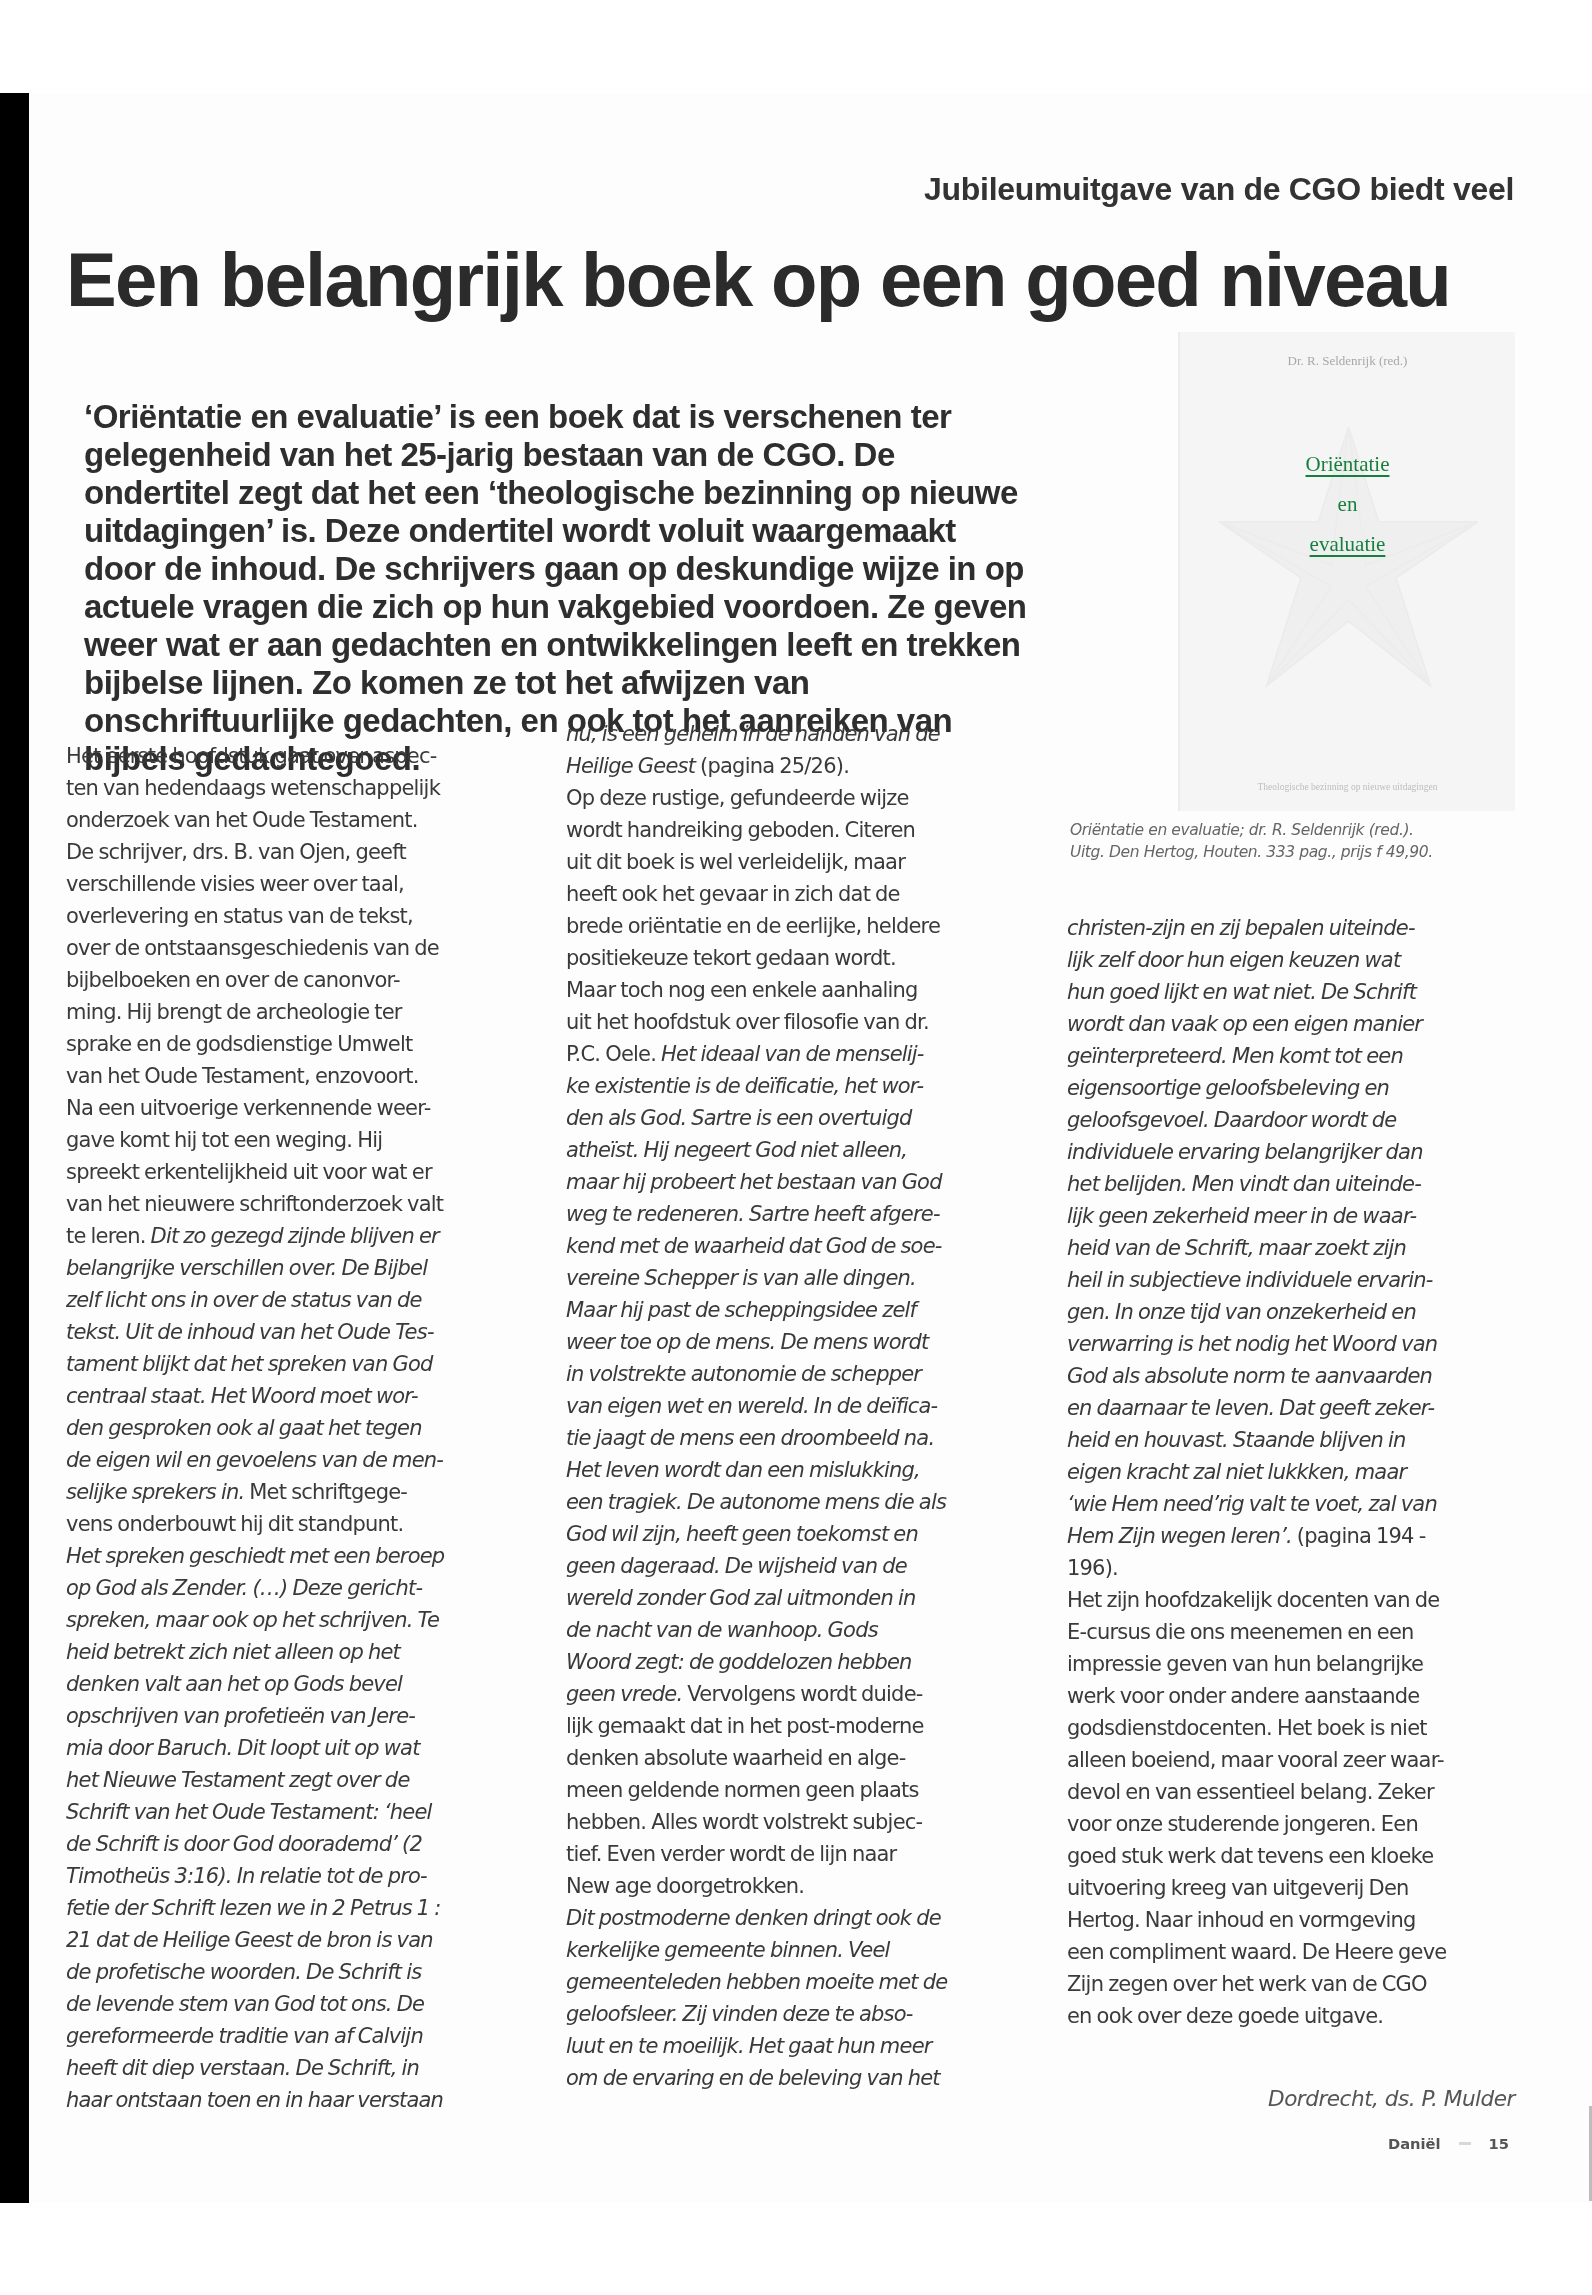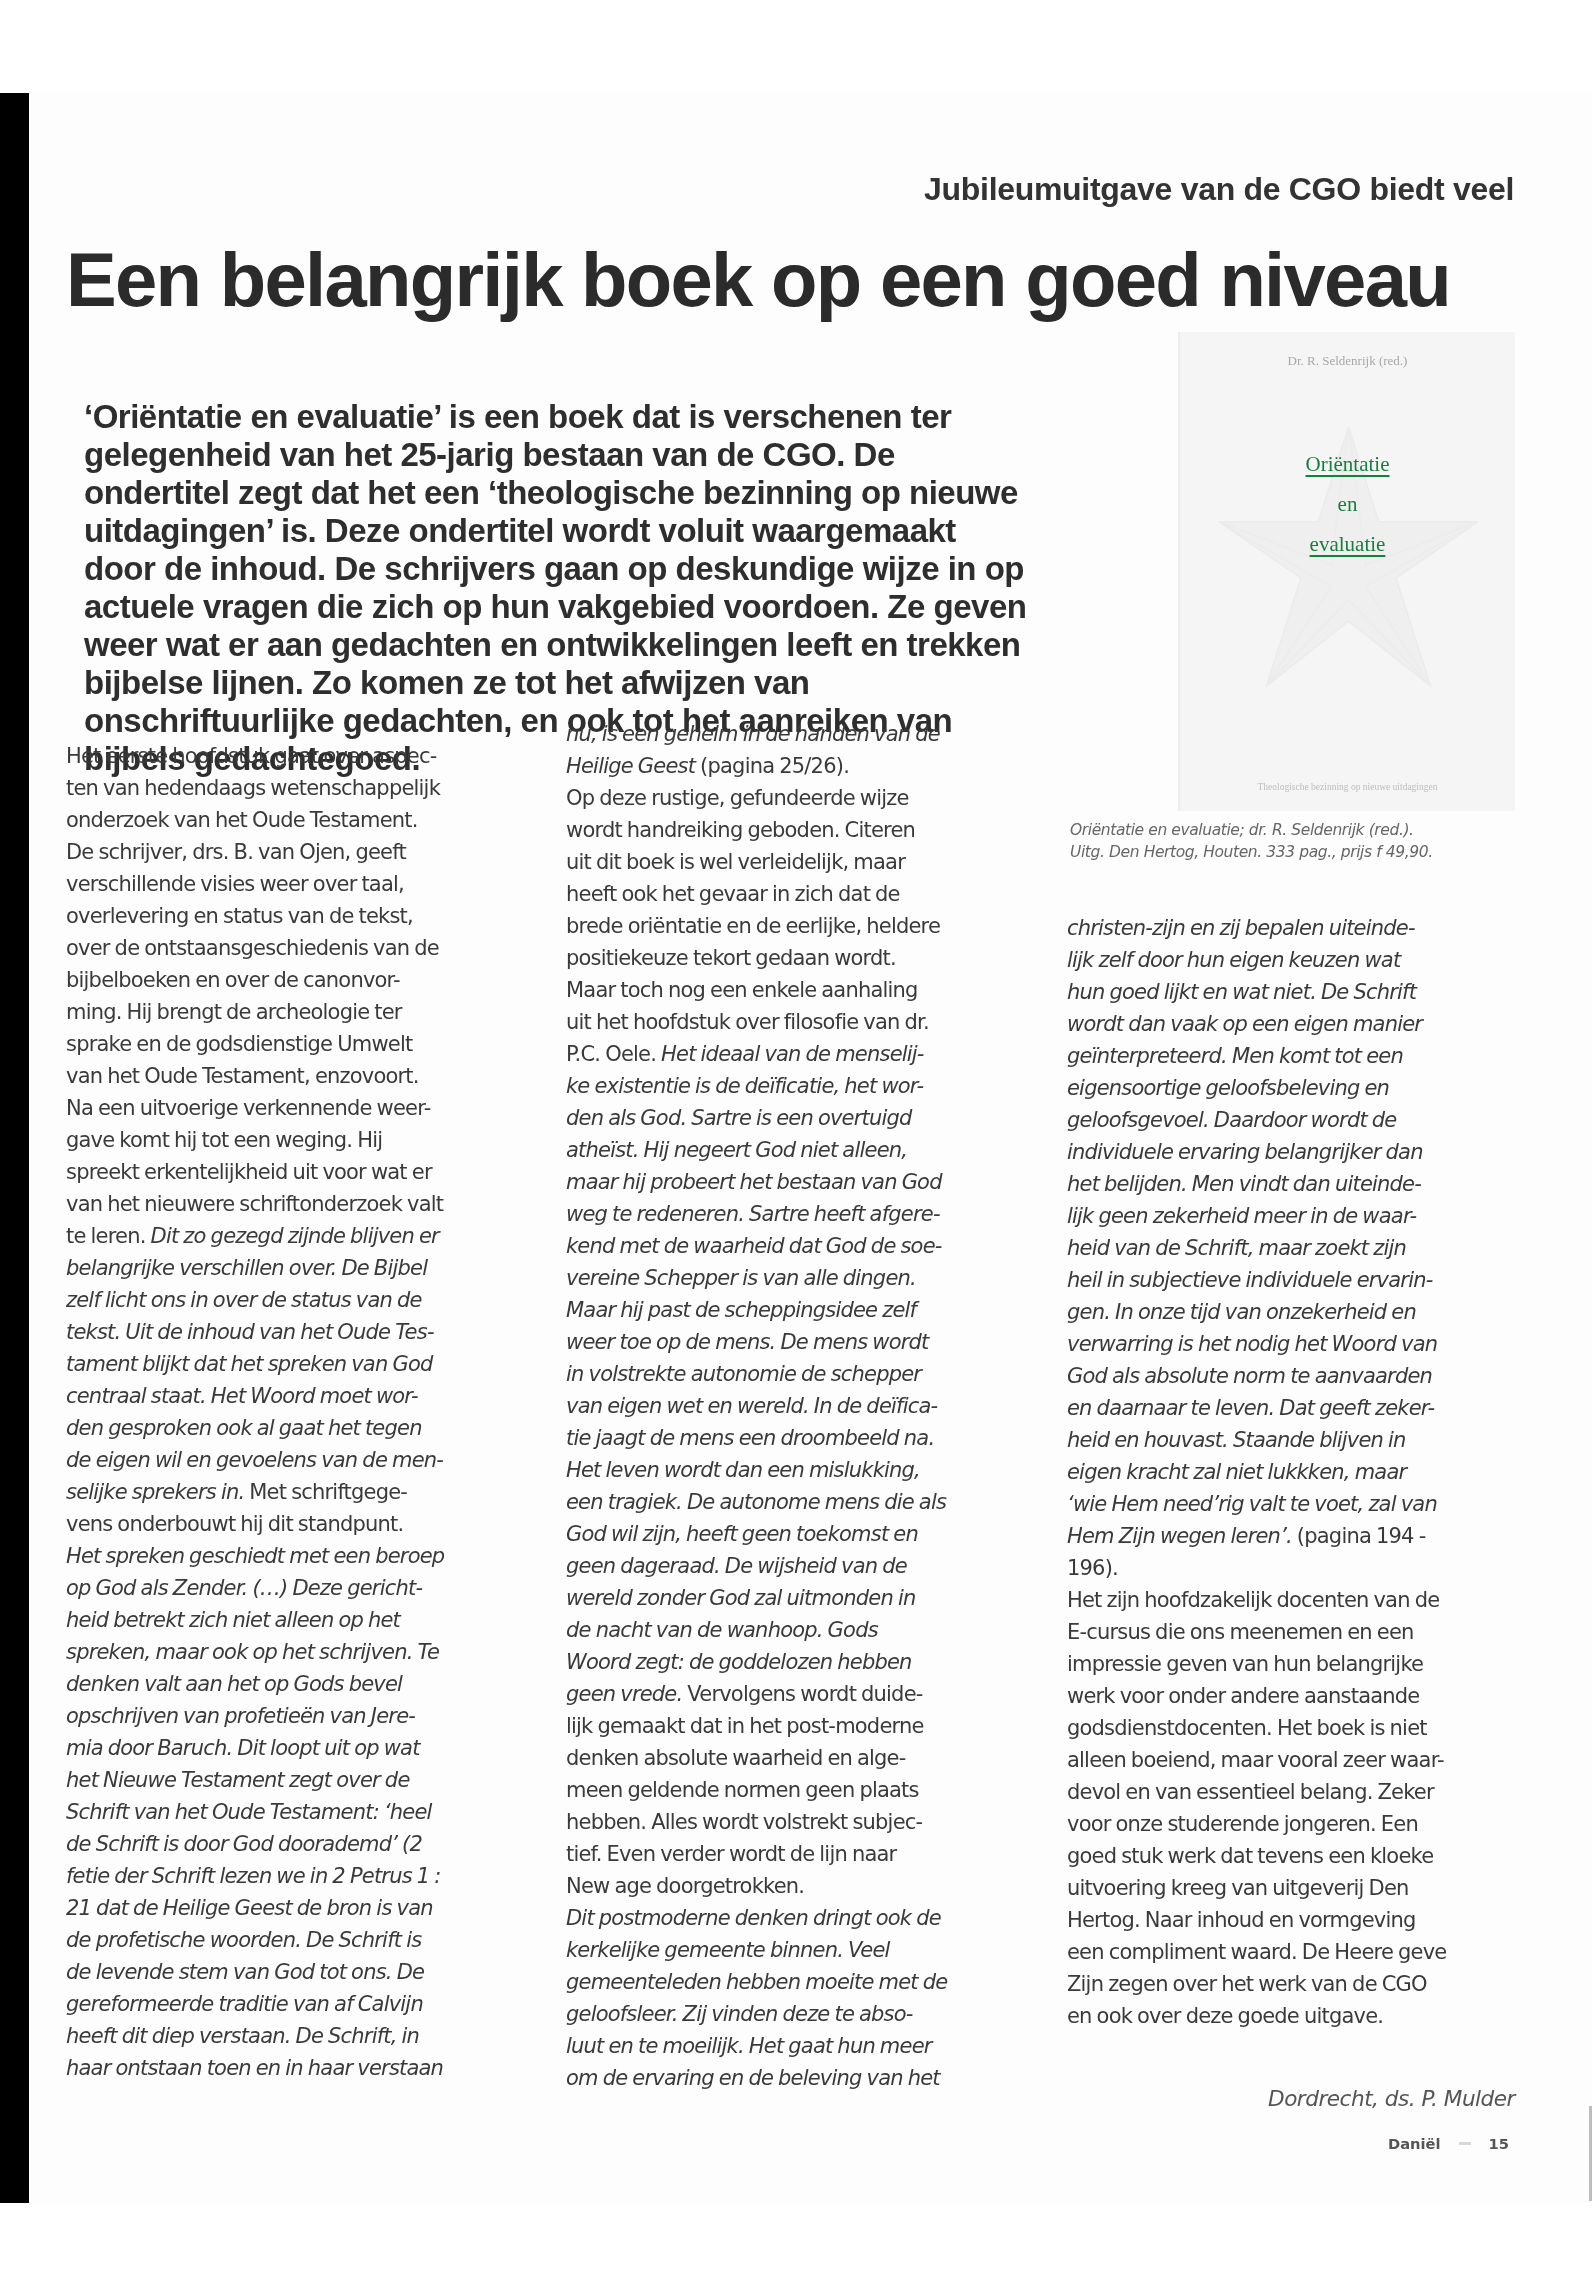--- a/index.html
+++ b/index.html
@@ -104,28 +104,29 @@
     <span class="line"><span class="it">zelf licht ons in over de status van de</span></span>
     <span class="line"><span class="it">tekst. Uit de inhoud van het Oude Tes-</span></span>
     <span class="line"><span class="it">tament blijkt dat het spreken van God</span></span>
     <span class="line"><span class="it">centraal staat. Het Woord moet wor-</span></span>
     <span class="line"><span class="it">den gesproken ook al gaat het tegen</span></span>
     <span class="line"><span class="it">de eigen wil en gevoelens van de men-</span></span>
     <span class="line"><span class="it">selijke sprekers in. </span><span>Met schriftgege-</span></span>
     <span class="line"><span>vens onderbouwt hij dit standpunt.</span></span>
     <span class="line"><span class="it">Het spreken geschiedt met een beroep</span></span>
     <span class="line"><span class="it">op God als Zender. (…) Deze gericht-</span></span>
+    <span class="line"><span class="it">spreken, maar ook op het schrijven. Te</span></span>
     <span class="line"><span class="it">heid betrekt zich niet alleen op het</span></span>
-    <span class="line"><span class="it">spreken, maar ook op het schrijven. Te</span></span>
     <span class="line"><span class="it">denken valt aan het op Gods bevel</span></span>
     <span class="line"><span class="it">opschrijven van profetieën van Jere-</span></span>
     <span class="line"><span class="it">mia door Baruch. Dit loopt uit op wat</span></span>
     <span class="line"><span class="it">het Nieuwe Testament zegt over de</span></span>
     <span class="line"><span class="it">Schrift van het Oude Testament: ‘heel</span></span>
     <span class="line"><span class="it">de Schrift is door God doorademd’ (2</span></span>
+    <span class="line"><span class="it">Timotheüs 3:16). In relatie tot de pro-</span></span>
     <span class="line"><span class="it">fetie der Schrift lezen we in 2 Petrus 1 :</span></span>
     <span class="line"><span class="it">21 dat de Heilige Geest de bron is van</span></span>
     <span class="line"><span class="it">de profetische woorden. De Schrift is</span></span>
     <span class="line"><span class="it">de levende stem van God tot ons. De</span></span>
     <span class="line"><span class="it">gereformeerde traditie van af Calvijn</span></span>
     <span class="line"><span class="it">heeft dit diep verstaan. De Schrift, in</span></span>
     <span class="line"><span class="it">haar ontstaan toen en in haar verstaan</span></span>
   </div>
 <div class="col col2">
     <span class="line"><span class="it">nu, is een geheim in de handen van de</span></span>

